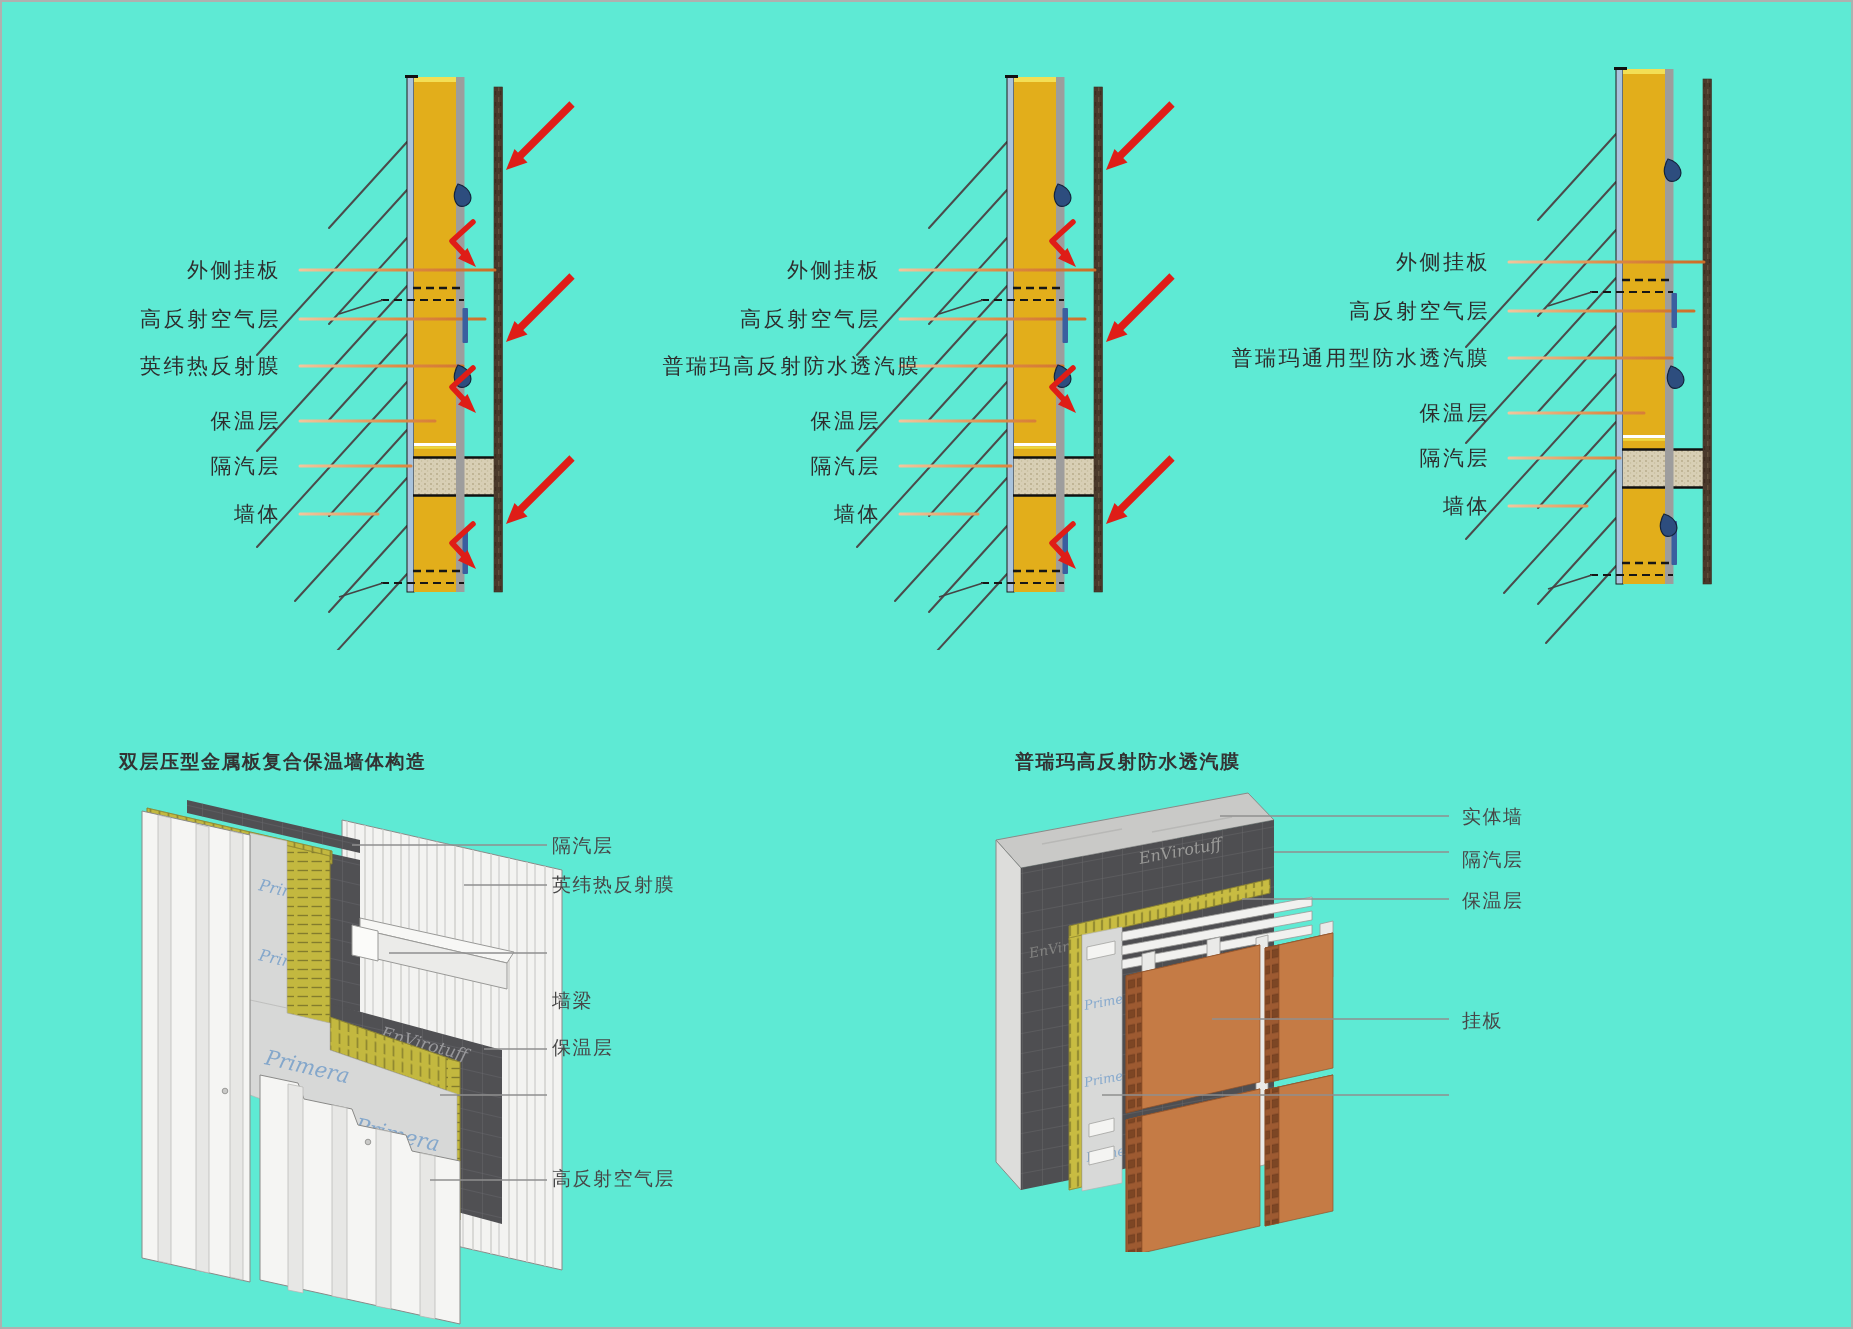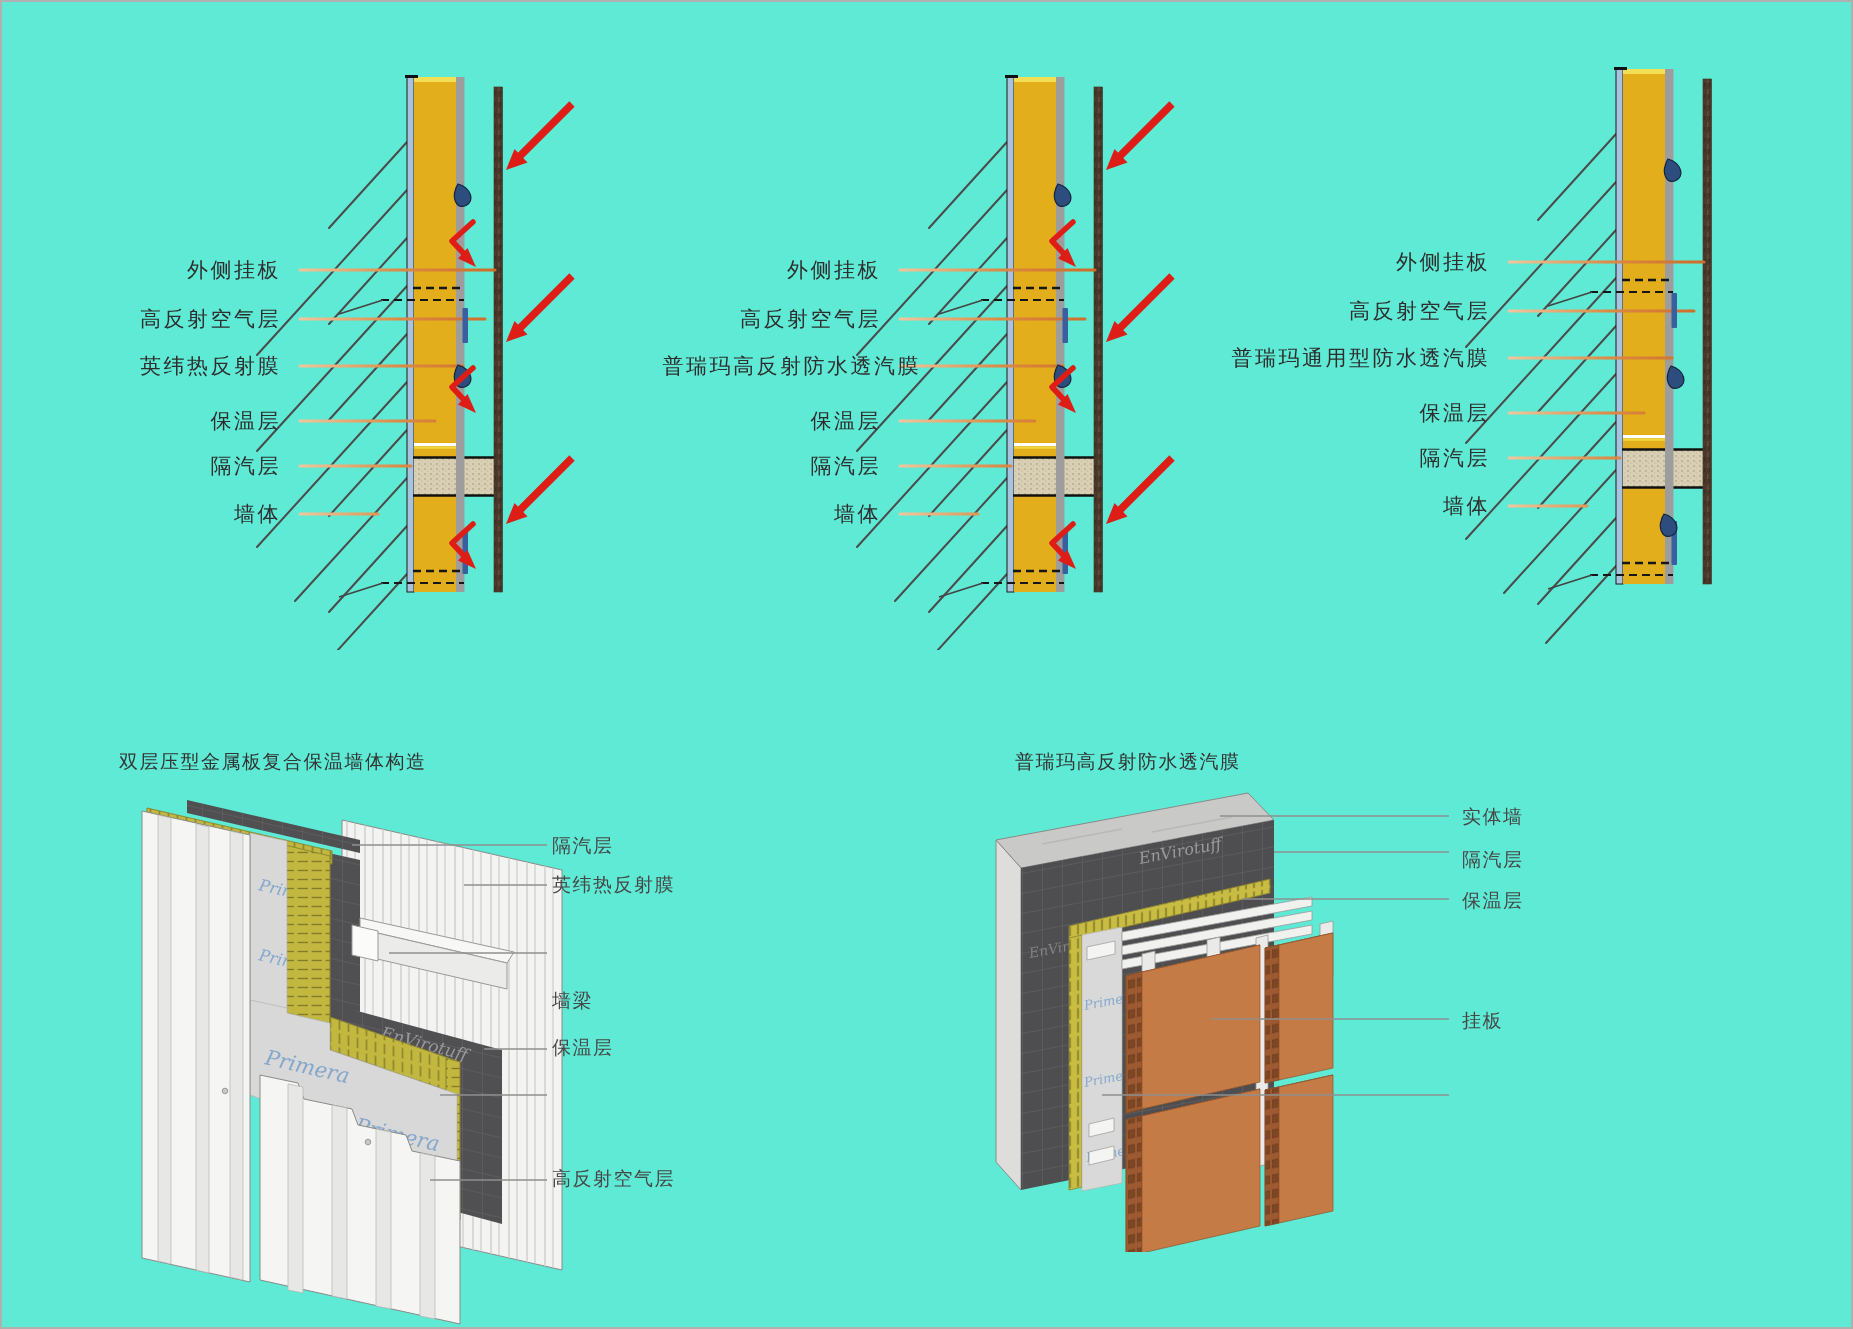--- a/index.html
+++ b/index.html
@@ -4,21 +4,21 @@
 <style>
   html,body{margin:0;padding:0;background:#fff;}
   #page{position:relative;width:1853px;height:1329px;background:#5eead4;
         border:2px solid #b0b0af;box-sizing:border-box;overflow:hidden;
         font-family:"Liberation Sans","DejaVu Sans",sans-serif;}
   svg{position:absolute;display:block;}
   .top-label{position:absolute;white-space:nowrap;text-align:right;
              font-size:21px;line-height:26px;letter-spacing:2.5px;color:#2e2e2e;}
   .bot-label{position:absolute;white-space:nowrap;text-align:left;
              font-size:19px;line-height:28px;letter-spacing:1.5px;color:#474747;}
-  .diagram-title{position:absolute;white-space:nowrap;font-size:19px;font-weight:normal;
+  .diagram-title{position:absolute;white-space:nowrap;font-size:19px;font-weight:bold;
              letter-spacing:1.5px;color:#333;}
   .wm{font-family:"DejaVu Serif","Liberation Serif",serif;font-style:italic;}
 </style>
 </head>
 <body>
 
 <div id="page">
 
   <svg style="left:0;top:0" width="1853" height="648" viewBox="0 0 1853 648">
     <defs>

